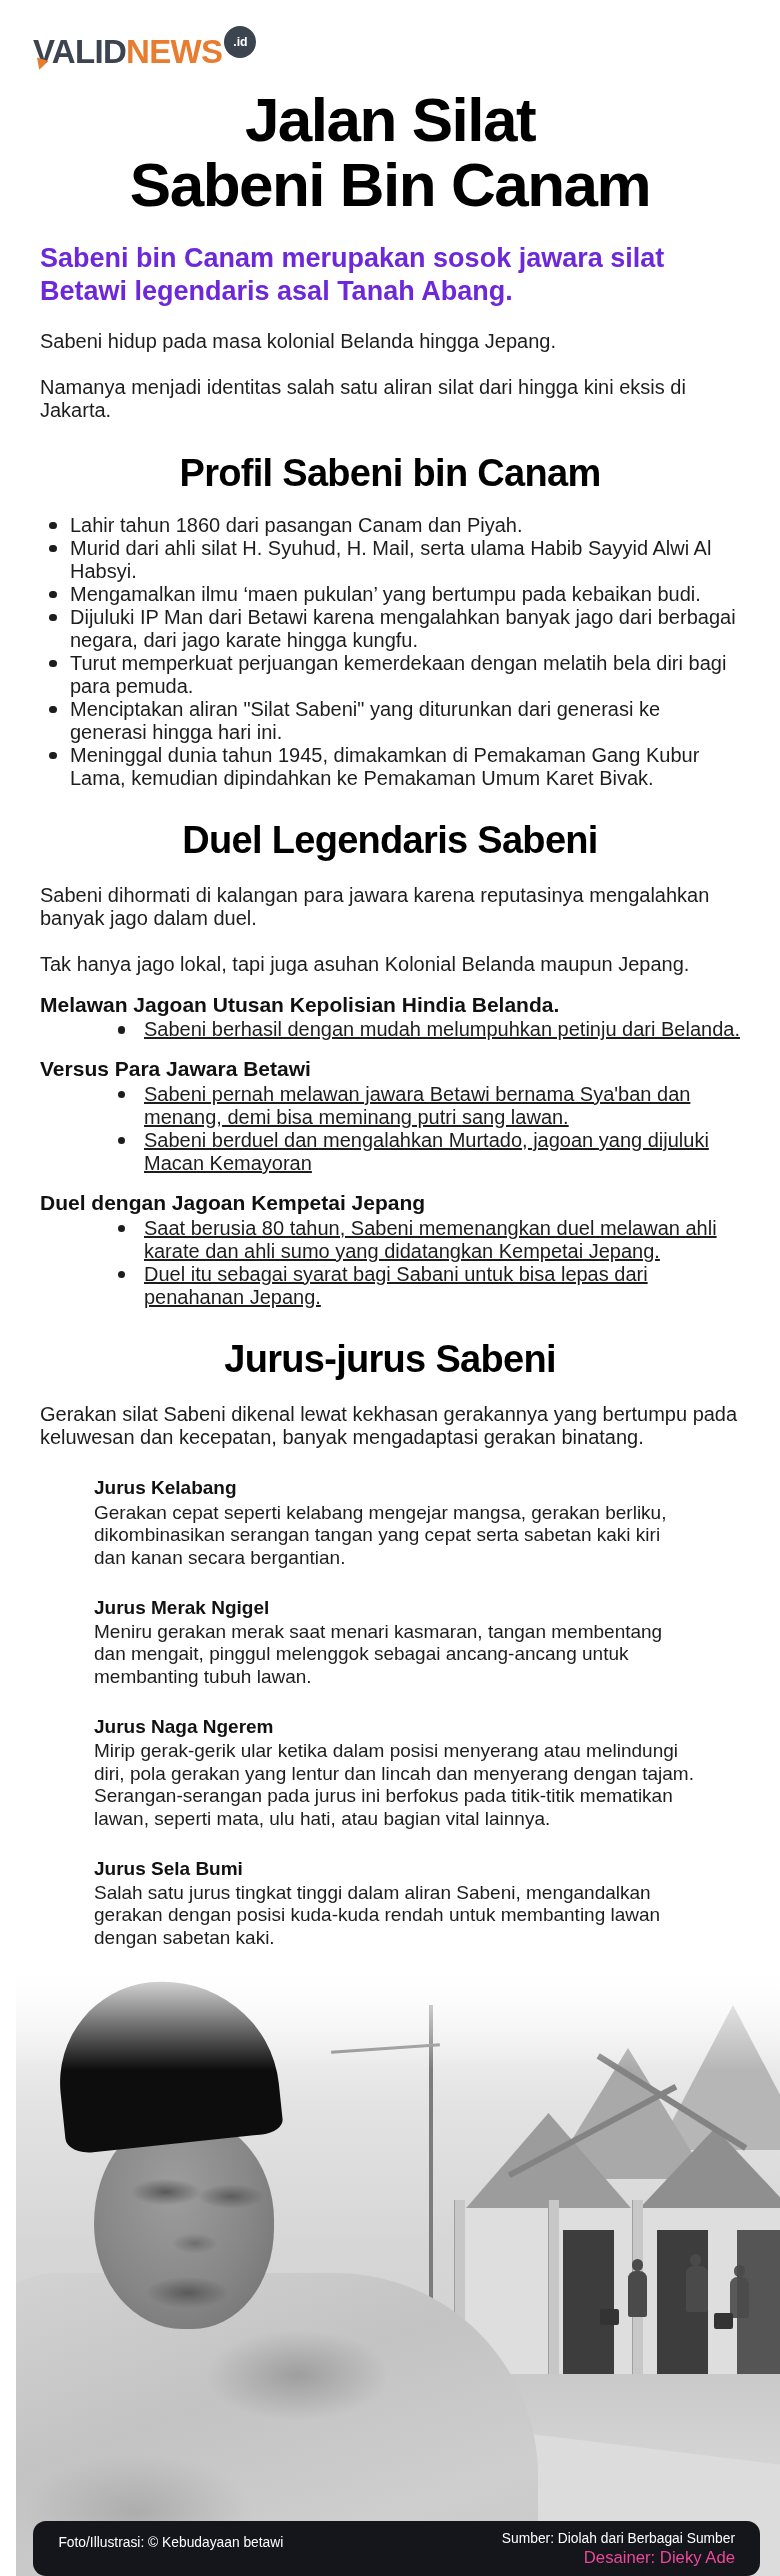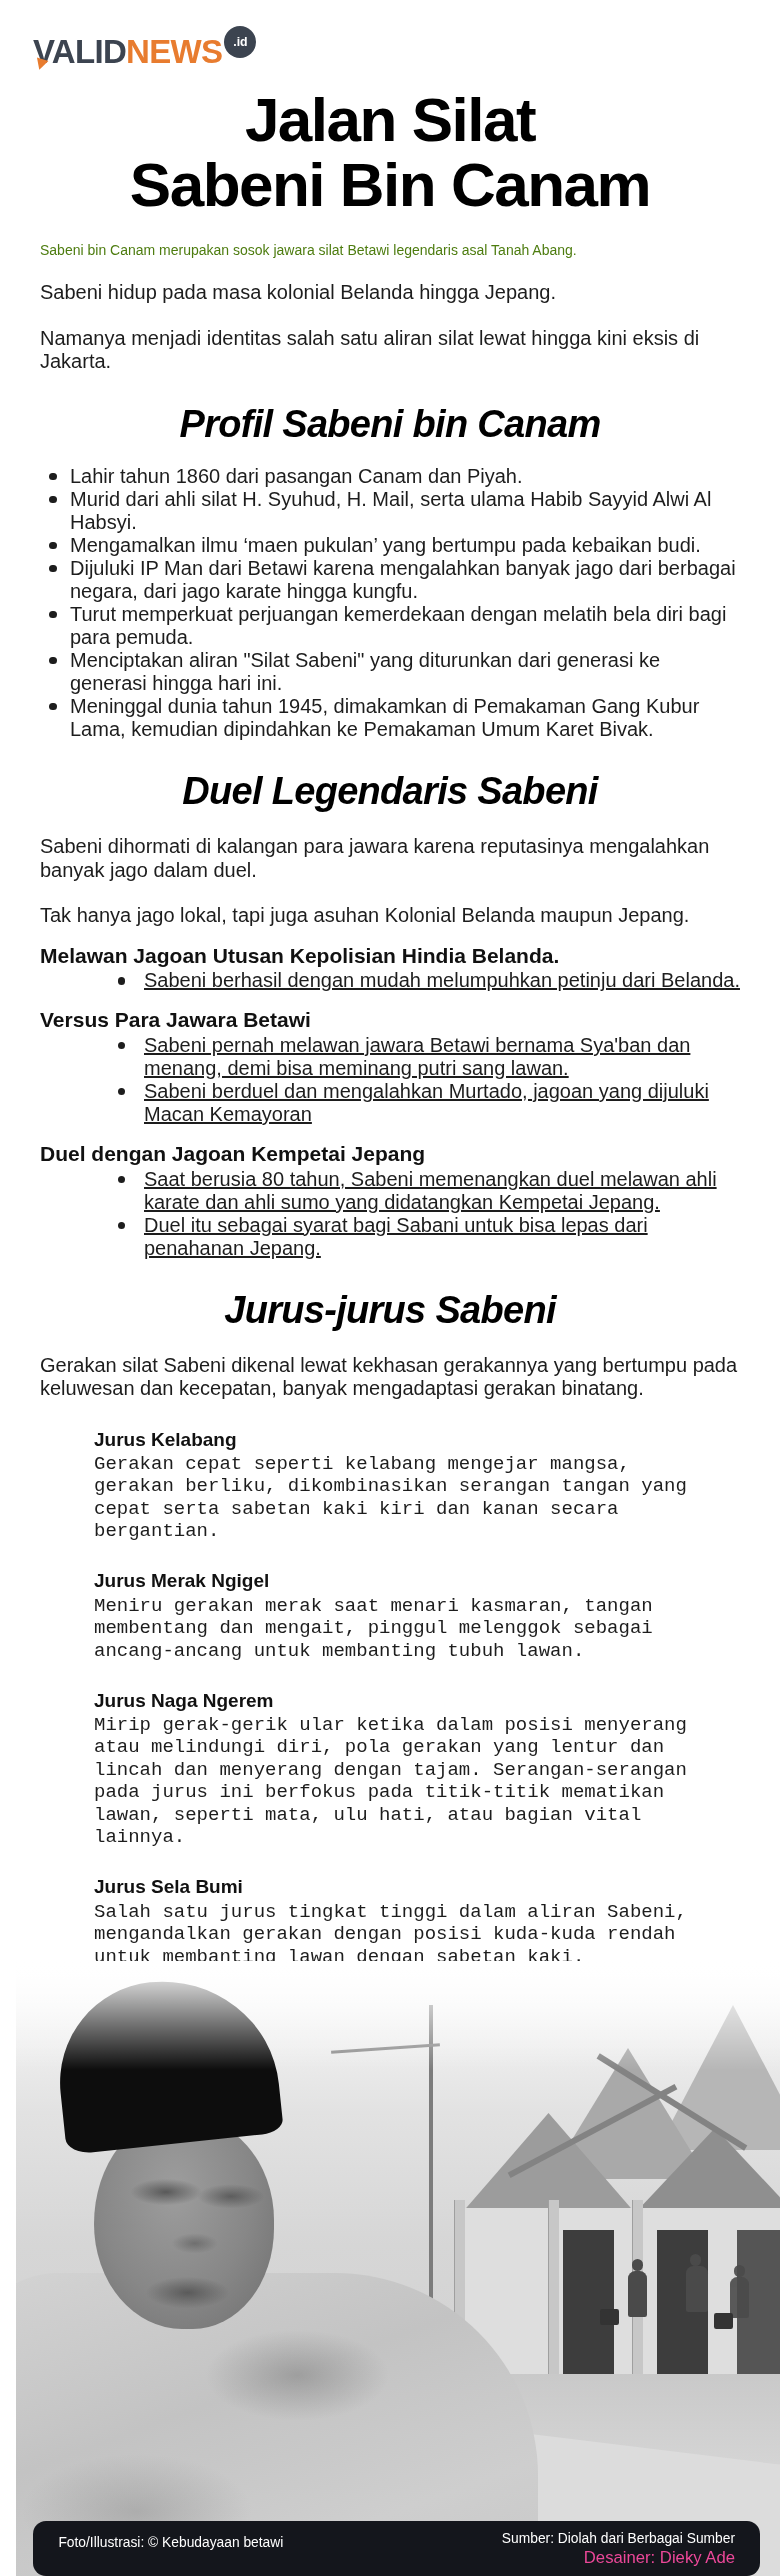--- a/index.html
+++ b/index.html
@@ -16,37 +16,37 @@
   .logo-badge{display:inline-block;vertical-align:top;margin:-8.7px 0 0 2.2px;
         width:32px;height:32px;border-radius:50%;background:#3c4450;color:#ffffff;
         font-size:12.3px;font-weight:700;text-align:center;line-height:32px;letter-spacing:0;}
   .logo-notch{position:absolute;left:2.2px;bottom:-1.5px;width:0;height:0;
         border-left:6.5px solid transparent;border-right:6.5px solid transparent;
         border-top:11.6px solid #e87c2f;transform:rotate(18deg);}
   
   h1{margin:19px 22px 0;text-align:center;font-size:62px;line-height:1.05;
      font-weight:800;letter-spacing:-1.5px;color:#000;}
   h2{margin:29px 14.5px 0;text-align:center;font-size:38px;font-weight:800;
-     letter-spacing:-0.7px;color:#000;font-style:italic;}
-  .lead{margin:25px 40px 0;font-size:14px;font-weight:400;line-height:1.22;color:#4d7c0f;}
+     letter-spacing:-0.7px;color:#000;}
+  .lead{margin:25px 40px 0;font-size:27px;font-weight:700;line-height:1.22;color:#6d28d9;}
   .body{margin:22px 40px 0;font-size:20px;line-height:1.18;color:#1d1d1d;}
   
   .bullets{list-style:none;margin:19px 40px 0;padding:0;font-size:20px;line-height:23px;}
   .bullets li{position:relative;padding-left:30px;margin:0;}
   .bullets li::before{content:"";position:absolute;left:9.4px;top:8px;width:7.3px;height:7.3px;
       border-radius:50%;background:#1d1d1d;}
   .lvl2{margin:1.5px 40px 0 102px;text-decoration:underline;}
   .lvl2 li{padding-left:42px;}
   .lvl2 li::before{left:16px;}
   h3{margin:16px 40px 0;font-size:21px;font-weight:700;line-height:1.15;color:#111;}
   
   .moves{margin:22px 40px 0 94px;}
   .move{margin-top:27.6px;}
   .move-name{font-size:19px;font-weight:700;line-height:22px;color:#111;}
-  .move-desc{font-size:19px;line-height:22.5px;margin-top:2.2px;max-width:602px;font-family:Liberation Mono, monospace;}
+  .move-desc{font-size:19px;line-height:22.5px;margin-top:2.2px;max-width:602px;}
   
   .photo{position:absolute;left:16px;right:0;bottom:0;height:631px;overflow:hidden;
      background:linear-gradient(180deg,#ffffff 0%,#f1f1f1 10%,#e2e2e2 24%,#d6d6d6 45%,#cccccc 100%);}
   .village{position:absolute;right:0;top:0;width:413px;height:100%;}
   .pole{position:absolute;left:62px;top:44px;width:3.6px;height:406px;background:#7c7c7c;}
   .pole-arm{position:absolute;left:-36px;top:86px;width:109px;height:2.9px;background:#8a8a8a;
      transform:rotate(-4deg);}
   .roof{position:absolute;clip-path:polygon(50% 0,100% 100%,0 100%);}
   .roof1{left:181px;top:87px;width:160px;height:131px;background:#a9a9a9;}
   .roof2{left:290px;top:44px;width:152px;height:145px;background:#b6b6b6;}
@@ -112,21 +112,21 @@
 
   <div class="logo">
     <span class="logo-notch"></span>
     <span class="logo-valid">VALID</span><span class="logo-news">NEWS</span><span class="logo-badge">.id</span>
   </div>
 
   <h1><span>Jalan Silat</span><br><span>Sabeni Bin Canam</span></h1>
 
   <p class="lead">Sabeni bin Canam merupakan sosok jawara silat Betawi legendaris asal Tanah Abang.</p>
   <p class="body">Sabeni hidup pada masa kolonial Belanda hingga Jepang.</p>
-  <p class="body">Namanya menjadi identitas salah satu aliran silat lewat hingga kini eksis di Jakarta.</p>
+  <p class="body">Namanya menjadi identitas salah satu aliran silat dari hingga kini eksis di Jakarta.</p>
 
   <h2>Profil Sabeni bin Canam</h2>
   <ul class="bullets lvl1">
 
   <li>Lahir tahun 1860 dari pasangan Canam dan Piyah.</li>
       <li>Murid dari ahli silat H. Syuhud, H. Mail, serta ulama Habib Sayyid Alwi Al Habsyi.</li>
       <li>Mengamalkan ilmu ‘maen pukulan’ yang bertumpu pada kebaikan budi.</li>
       <li>Dijuluki IP Man dari Betawi karena mengalahkan banyak jago dari berbagai negara, dari jago karate hingga kungfu.</li>
       <li>Turut memperkuat perjuangan kemerdekaan dengan melatih bela diri bagi para pemuda.</li>
       <li>Menciptakan aliran "Silat Sabeni" yang diturunkan dari generasi ke generasi hingga hari ini.</li>

